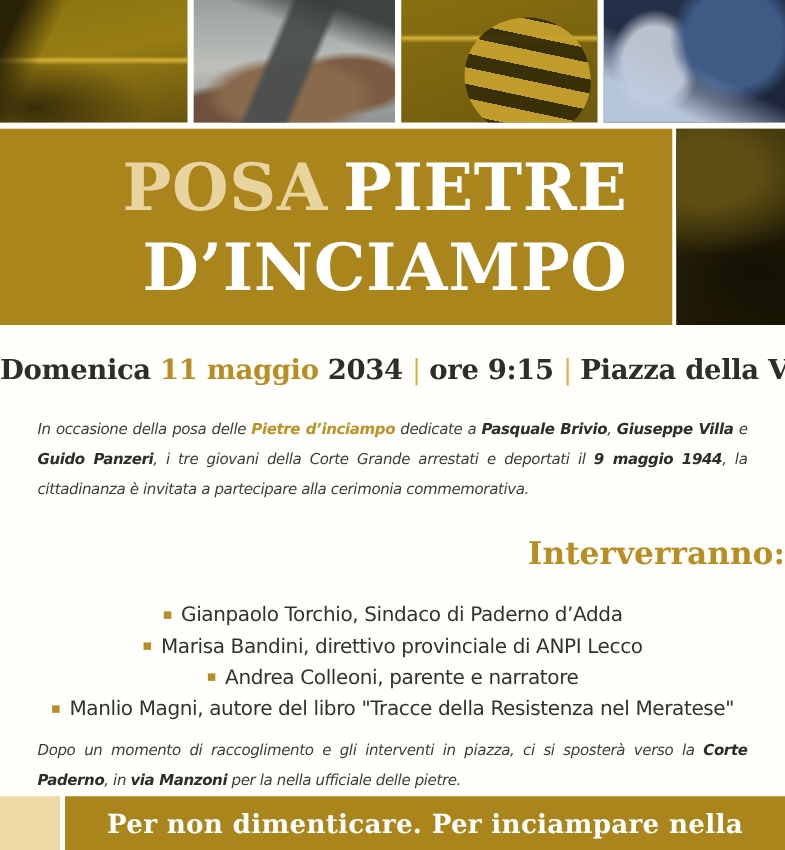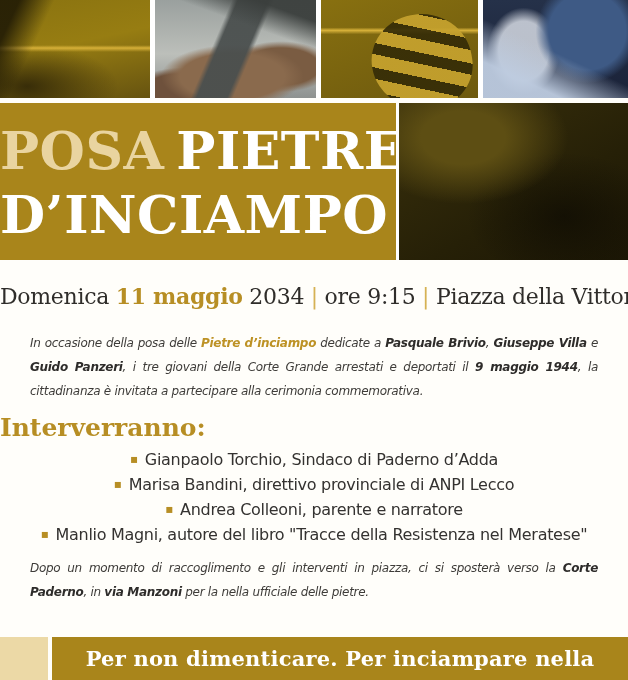--- a/index.html
+++ b/index.html
@@ -41,52 +41,52 @@
     border-radius:48% 52% 46% 54%;transform:rotate(-10deg);opacity:.92;
     background:repeating-linear-gradient(22deg,#c6a22e 0 13px,#352c07 13px 24px);}
   .photo4{width:145px;background:
     linear-gradient(205deg,transparent 52%,rgba(190,204,224,.95) 78%),
     radial-gradient(74px 74px at 72% 32%,#3e5a85 0 52%,transparent 70%),
     radial-gradient(52px 62px at 28% 52%,rgba(214,219,228,.85) 0 48%,transparent 70%),
     linear-gradient(180deg,#253149 0%,#1a2238 100%);}
 
   
   .hero-row{display:flex;margin-top:5px;height:157px;}
-  .title-banner{width:396px;flex:none;background:var(--gold-banner);
-    text-align:right;padding:16px 56px 0 0;
+  .title-banner{width:538px;flex:none;background:var(--gold-banner);
+    text-align:right;padding:16px 36px 0 0;
     font-family:"DejaVu Serif","Liberation Serif",serif;font-weight:700;
     font-size:52px;line-height:64px;color:#fff;letter-spacing:.5px;}
   .t-accent{color:var(--cream);margin-right:12px;}
   .hero-gap{width:3px;background:#fff;flex:none;}
   .side-photo{flex:1;background:
     radial-gradient(150px 95px at 28% 22%,#5d4e13 0 28%,transparent 70%),
     radial-gradient(130px 85px at 72% 72%,rgba(8,6,2,.55),transparent 75%),
     linear-gradient(150deg,#3a310c 0%,#262007 60%,#1c1705 100%);}
 
   
   .event-line{margin-top:23px;text-align:center;white-space:nowrap;
     font-family:"DejaVu Serif","Liberation Serif",serif;
     font-size:22px;line-height:26px;letter-spacing:-.3px;color:var(--ink);}
-  .seg-dark{color:var(--ink);font-weight:400;margin-top:48px;}
+  .seg-dark{color:var(--ink);font-weight:700;margin-top:48px;}
   .seg-gold{color:var(--gold-accent);font-weight:700;}
   .seg-sep{color:var(--gold-sep);font-weight:400;}
 
   
   .para{font-style:italic;color:var(--body-text);
     font-size:12px;line-height:24px;letter-spacing:-.3px;
     margin:21px 30px 0;text-align:justify;}
   .seg-plain{}
   .seg-bold{font-weight:700;color:#2e2c2a;}
   .seg-goldbold{font-weight:700;color:var(--gold-bright);}
 
   
-  .speakers-heading{margin-top:11px;text-align:left;
+  .speakers-heading{margin-top:26px;text-align:right;
     font-family:"DejaVu Serif","Liberation Serif",serif;font-weight:700;
     font-size:25px;line-height:28px;color:var(--gold-accent);}
-  .speakers{list-style:none;margin-top:5px;text-align:center;
+  .speakers{list-style:none;margin-top:22px;text-align:center;
     font-size:16px;line-height:25px;letter-spacing:-.3px;color:#343230;}
   .speakers li{display:block;}
   .bullet{color:var(--gold-accent);font-size:12px;margin-right:7px;vertical-align:2px;}
 
   .outro{margin-top:9px;}
 
   
   .footer-cream{position:absolute;left:0;bottom:0;width:48px;height:43px;
     background:var(--footer-cream);}
   .footer-bar{position:absolute;left:52px;right:0;bottom:0;height:43px;

